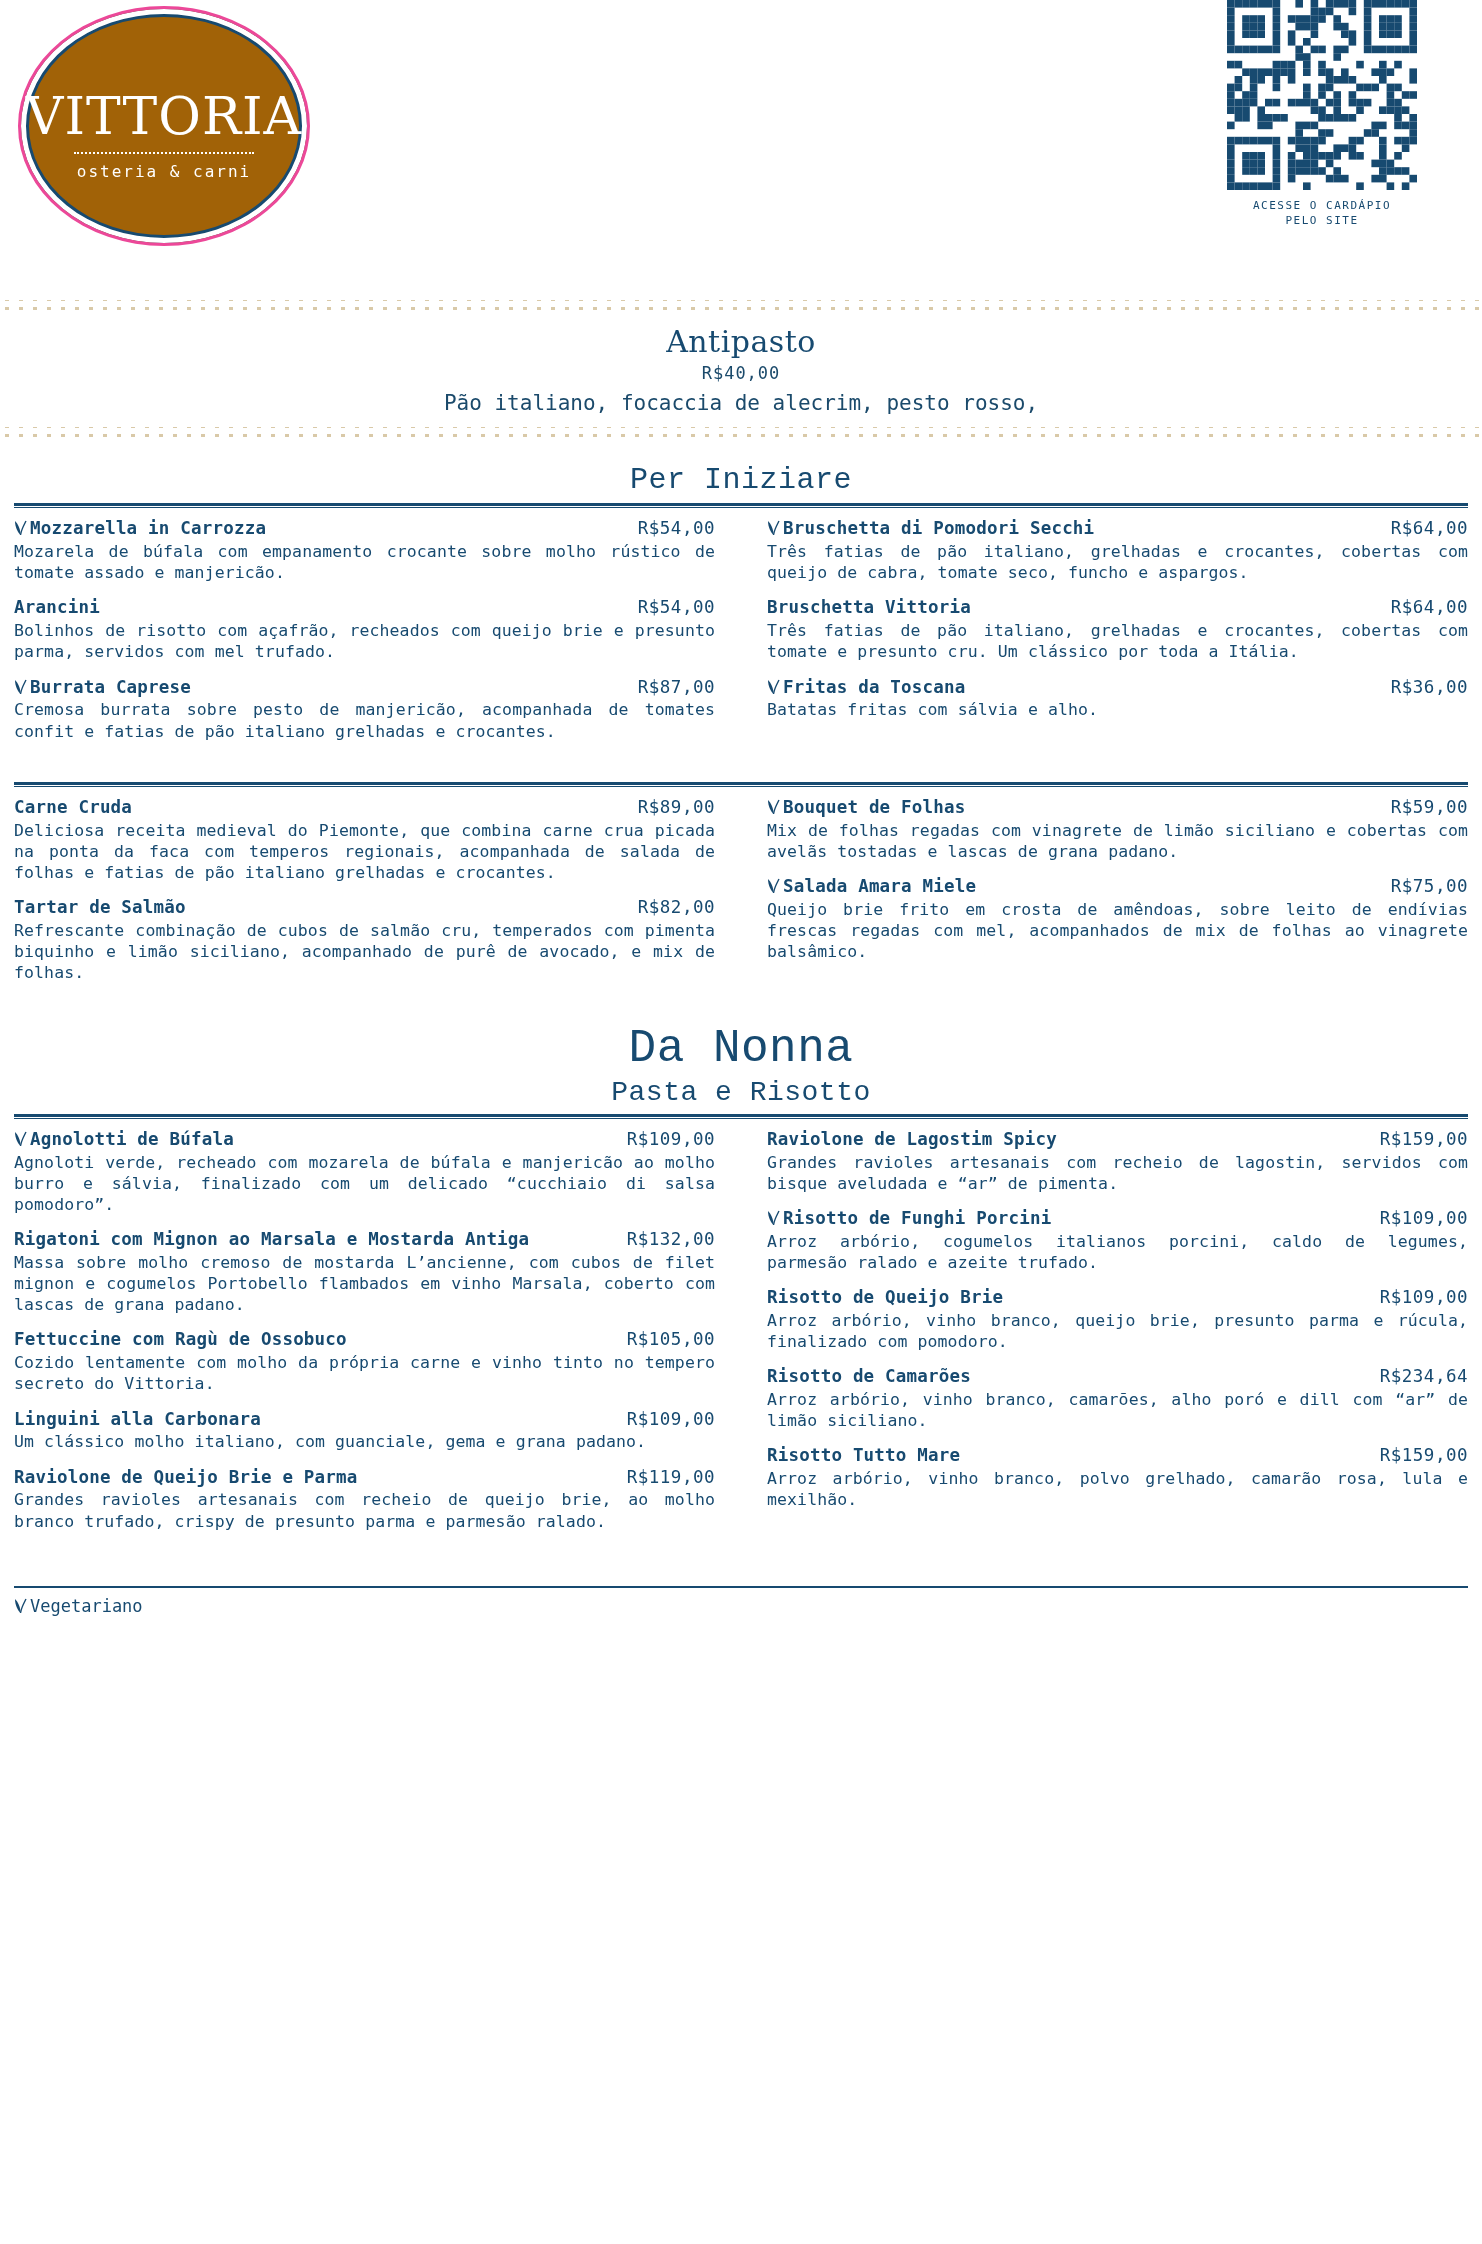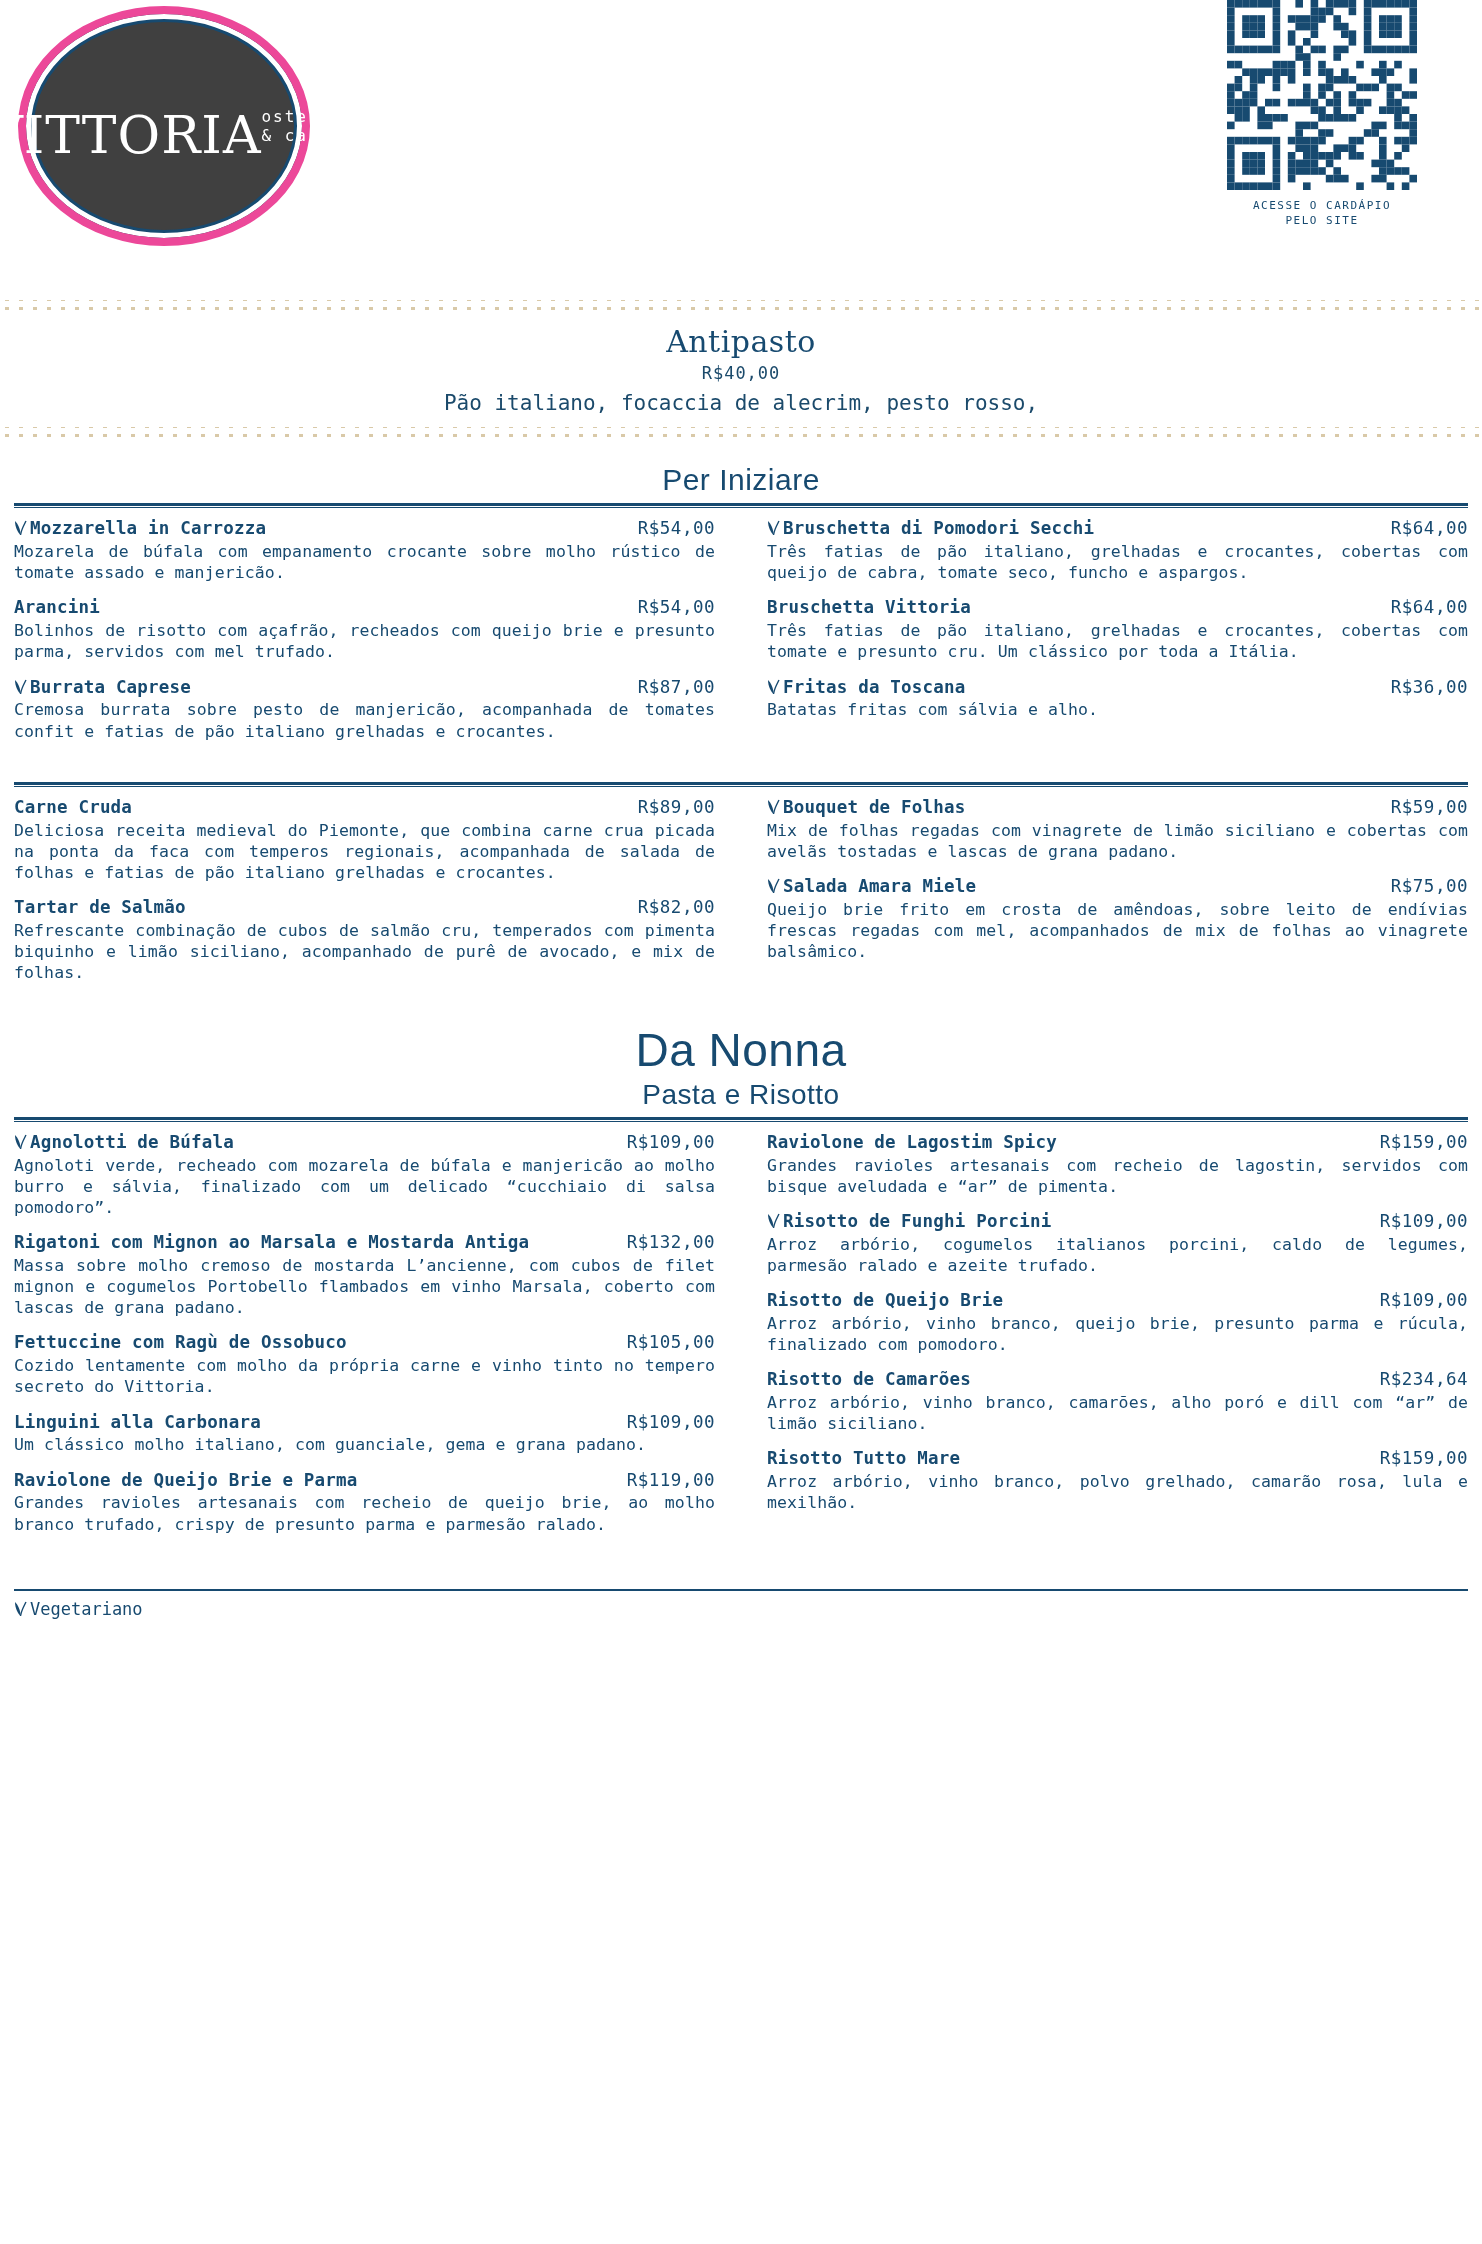--- a/index.html
+++ b/index.html
@@ -29,24 +29,25 @@
     position: absolute;
     left: 18px;
     top: 6px;
     width: 300px;
     height: 250px;
   }
   .logo-ellipse {
     width: 292px;
     height: 240px;
     border-radius: 50%;
-    background: #404040;
-    border: 8px solid #ec4899;
+    background: #a16207;
+    border: 3px solid #ec4899;
     box-shadow: inset 0 0 0 5px #ffffff, inset 0 0 0 8px #174a70;
     display: flex;
+    flex-direction: column;
     align-items: center;
     justify-content: center;
     color: #ffffff;
   }
   .logo-name {
     font-family: "DejaVu Serif", serif;
     font-size: 52px;
     letter-spacing: 1px;
     font-weight: 400;
     line-height: 1;
@@ -111,21 +112,21 @@
   }
   .antipasto .desc {
     font-size: 21px;
     line-height: 1.35;
   }
 
   
   .section { padding: 0 14px; margin-top: 26px; }
   .section-title {
     text-align: center;
-    font-family: Liberation Sans, sans-serif;
+    font-family: Liberation Mono, monospace;
     font-size: 30px;
     color: #174a70;
     font-weight: 400;
     letter-spacing: 0.5px;
     margin: 8px 0 6px 0;
   }
   .section-title.big {
     font-size: 46px;
     margin-bottom: 0;
   }

